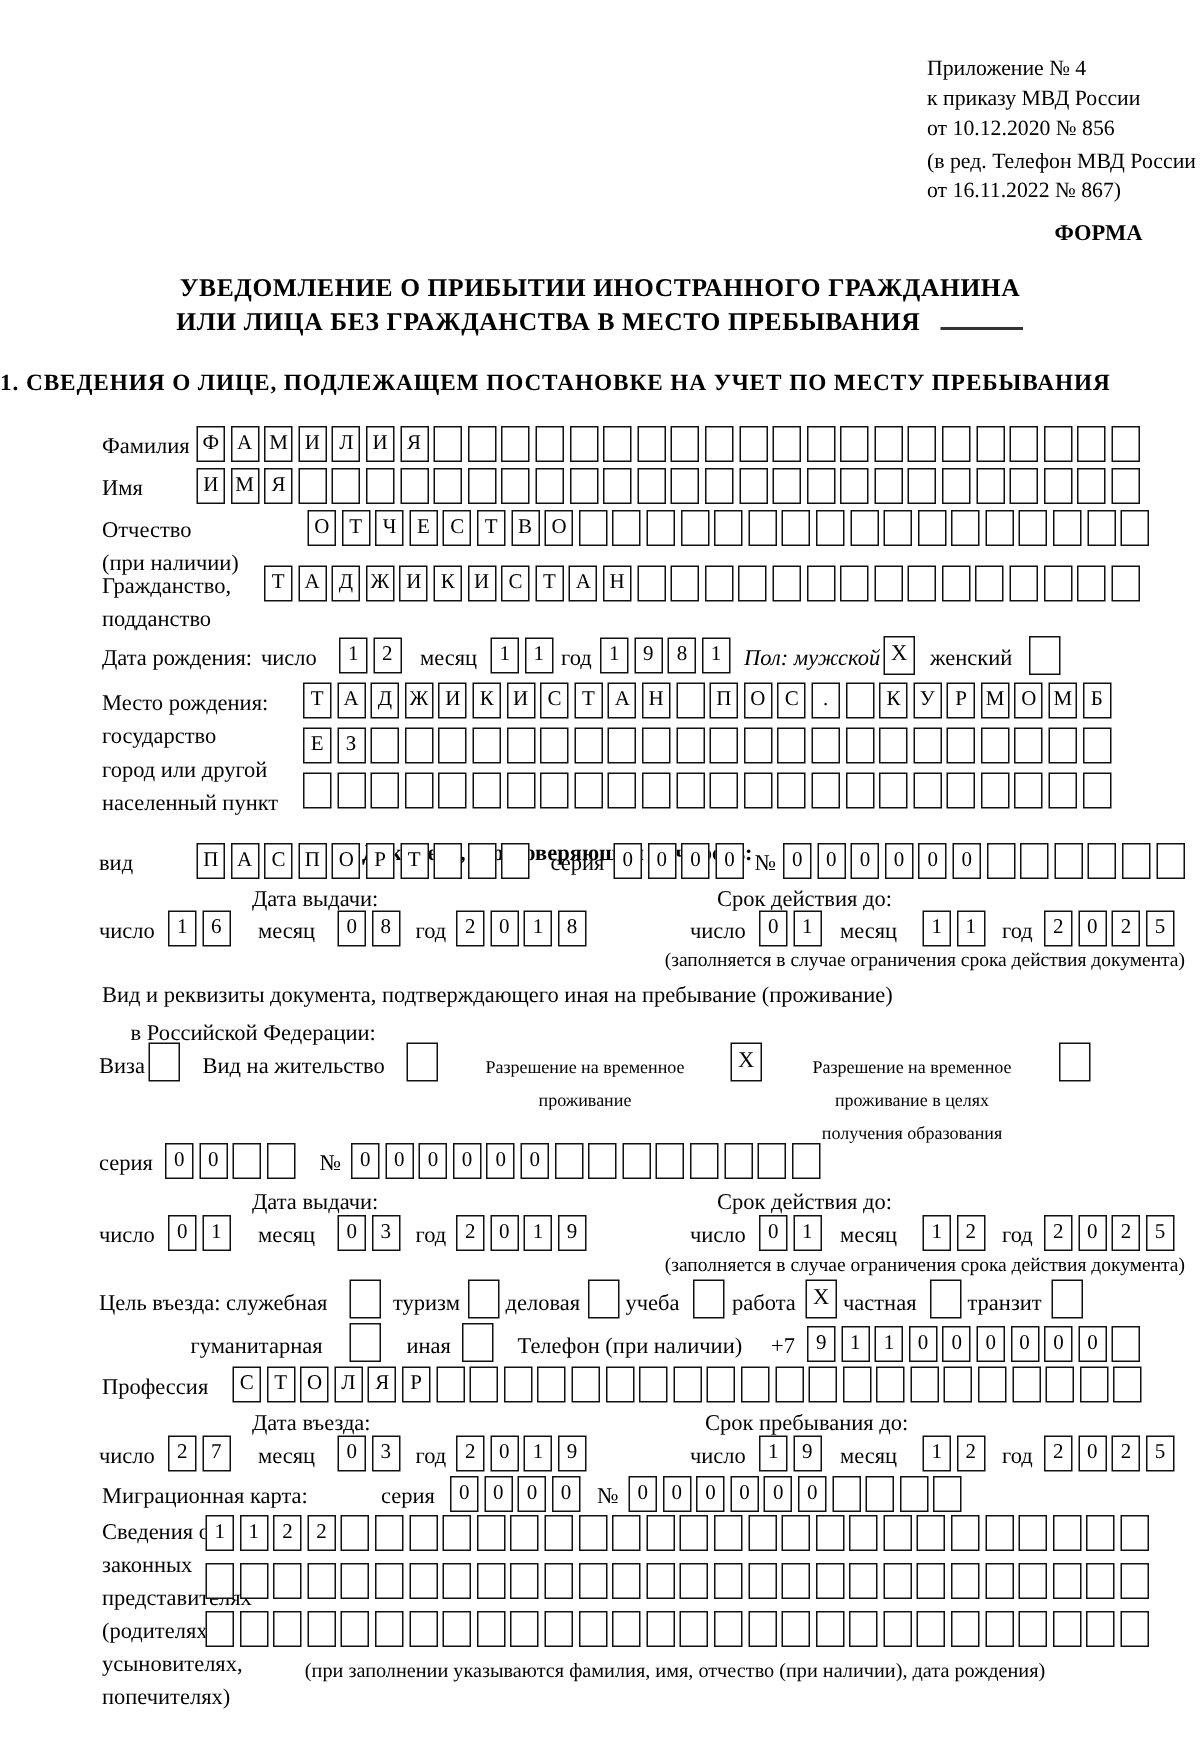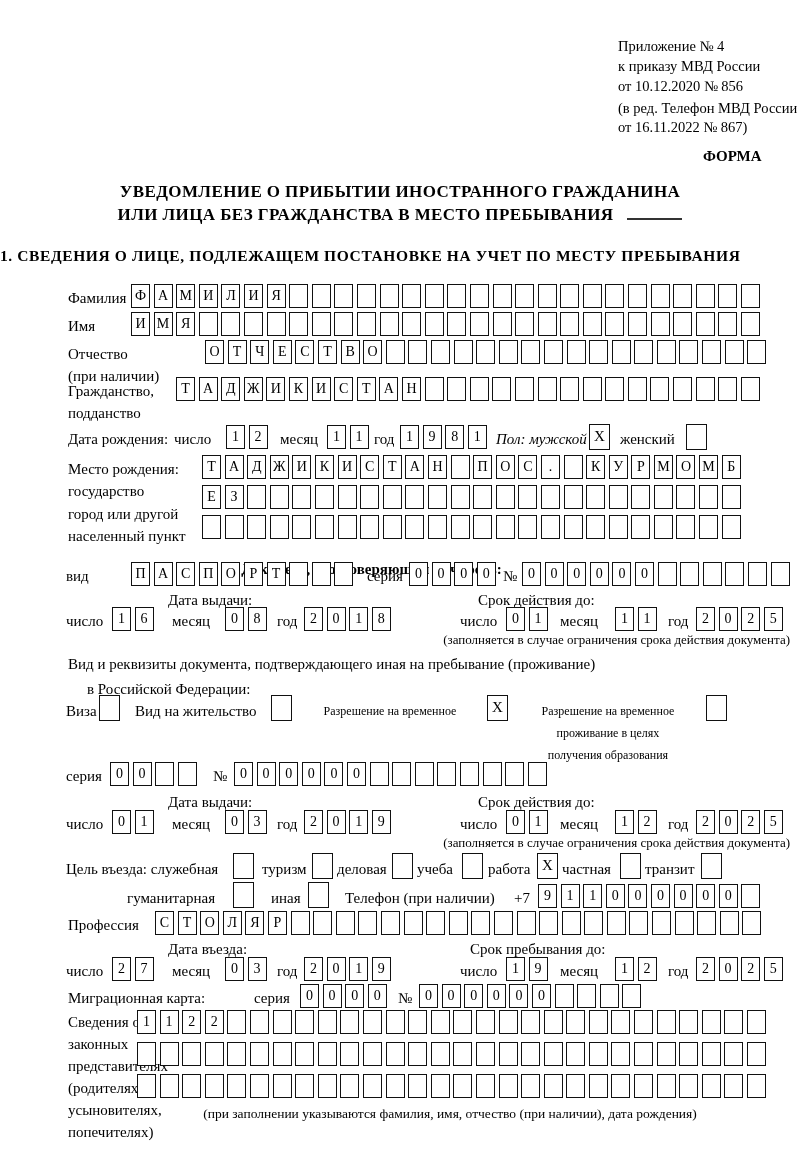--- a/index.html
+++ b/index.html
@@ -113,20 +113,21 @@
 
   <div class="t" style="left:68px; top:656px;">Вид и реквизиты документа, подтверждающего иная на пребывание (проживание)</div>
   <div class="t" style="left:68px; top:681px;margin-left:19px;">в Российской Федерации:</div>
 
   <div class="t" style="left:66px; top:703px;">Виза</div>
   <div class="ck" style="left:99px; top:695px;"></div>
   <div class="t" style="left:135px; top:703px;">Вид на жительство</div>
   <div class="ck" style="left:271px; top:695px;"></div>
   <div class="mlc" style="left:300px; top:700px; width:180px;">
     <div>Разрешение на временное</div>
+    <div>проживание</div>
   </div>
   <div class="ck" style="left:487px; top:695px;">X</div>
   <div class="mlc" style="left:518px; top:700px; width:180px;">
     <div>Разрешение на временное</div>
     <div>проживание в целях</div>
     <div>получения образования</div>
   </div>
   <div class="ck" style="left:706px; top:695px;"></div>
 
   <div class="t" style="left:66px; top:768px;">серия</div>

